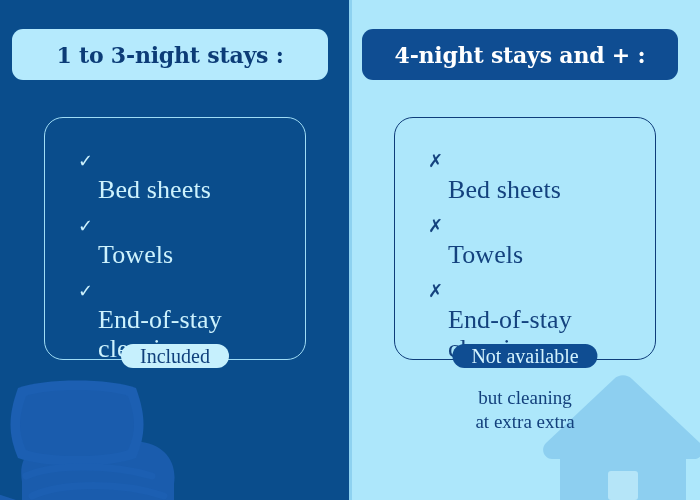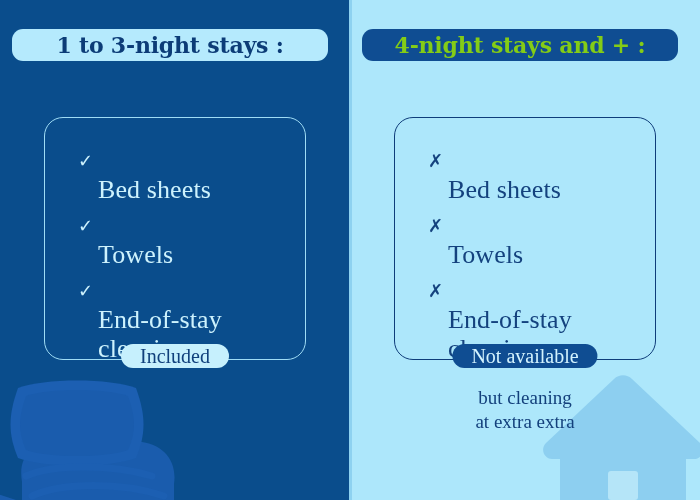--- a/index.html
+++ b/index.html
@@ -41,39 +41,39 @@
     background: #8ed2f0;
     z-index: 6;
   }
 
   
   .header-pill {
     position: absolute;
     top: 29px;
     left: 12px;
     right: 22px;
-    height: 32px;
+    height: 51px;
     border-radius: 11px;
     display: flex;
     align-items: center;
     justify-content: center;
     z-index: 4;
   }
   .header-pill-left  { background: #b5eafd; }
   .header-pill-right { background: #0f4d92; }
 
   .header-text {
     font-family: "DejaVu Serif", "Liberation Serif", serif;
     font-weight: bold;
     font-size: 22px;
     letter-spacing: -0.2px;
     white-space: nowrap;
   }
   .header-text-left  { color: #0c3c77; }
-  .header-text-right { color: #84cc16; }
+  .header-text-right { color: #ffffff; }
 
   
   .card {
     position: absolute;
     top: 117px;
     left: 44px;
     right: 44px;
     height: 243px;
     border-radius: 19px;
     box-sizing: border-box;

